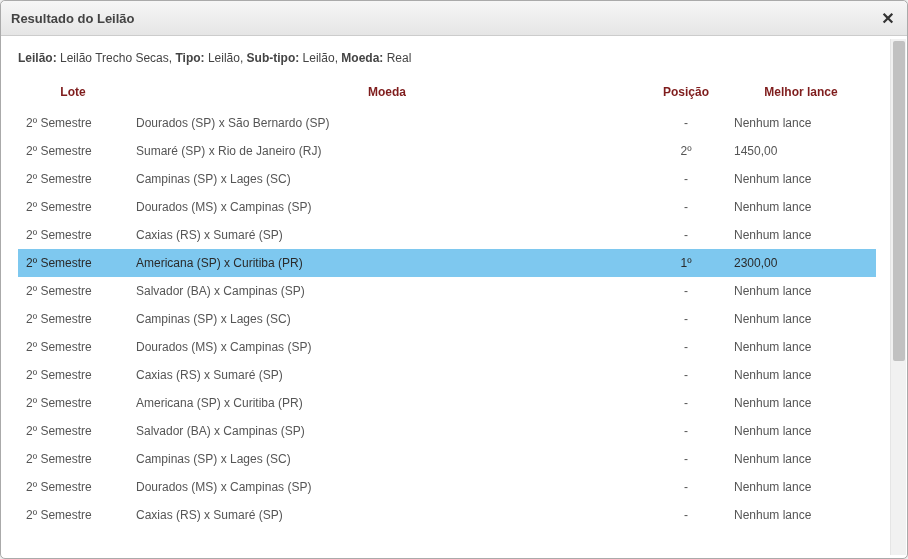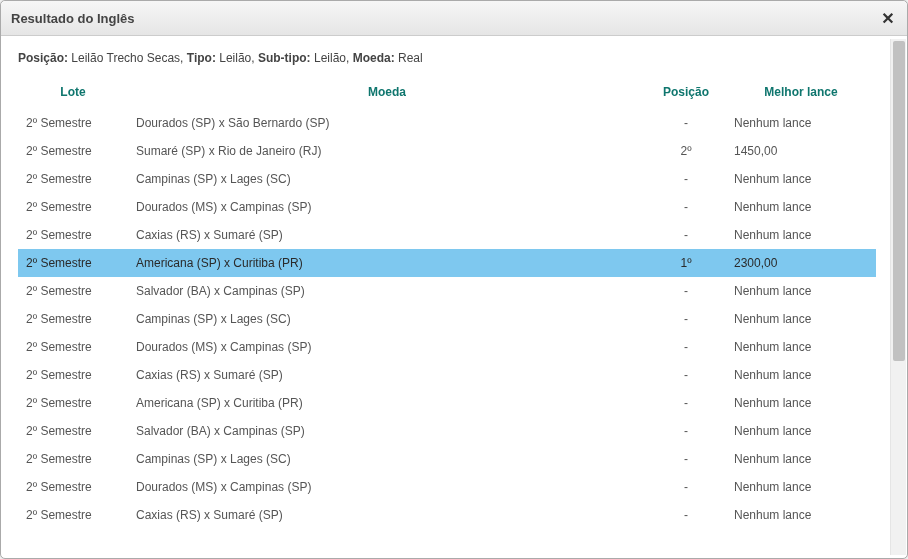--- a/index.html
+++ b/index.html
@@ -87,21 +87,21 @@
     .info-line b {
       font-weight: bold;
     }
     table.result {
       width: 100%;
       border-collapse: collapse;
     }
     table.result th {
       text-align: center;
       font-weight: bold;
-      color: #0f766e;
+      color: #7f1d1d;
       padding: 6px 8px 10px 8px;
       font-size: 12px;
     }
     table.result th.trecho {
       text-align: center;
     }
     table.result td {
       padding: 7px 8px;
       font-size: 12px;
       color: #555;
@@ -115,29 +115,29 @@
     tr.highlight td {
       background: #7ec8ef;
       color: #2a2a2a;
     }
   </style>
 </head>
 <body>
 
 <div class="dialog">
   <div class="titlebar">
-    <span>Resultado do Inglês</span>
+    <span>Resultado do Leilão</span>
     <span class="close">✕</span>
   </div>
 
   <div class="body-area">
     <div class="content">
 
       <div class="info-line">
-        <b>Posição:</b>
+        <b>Leilão:</b>
         <span>Leilão Trecho Secas,</span>
         <b>Tipo:</b>
         <span>Leilão,</span>
         <b>Sub-tipo:</b>
         <span>Leilão,</span>
         <b>Moeda:</b>
         <span>Real</span>
       </div>
 
       <table class="result">

